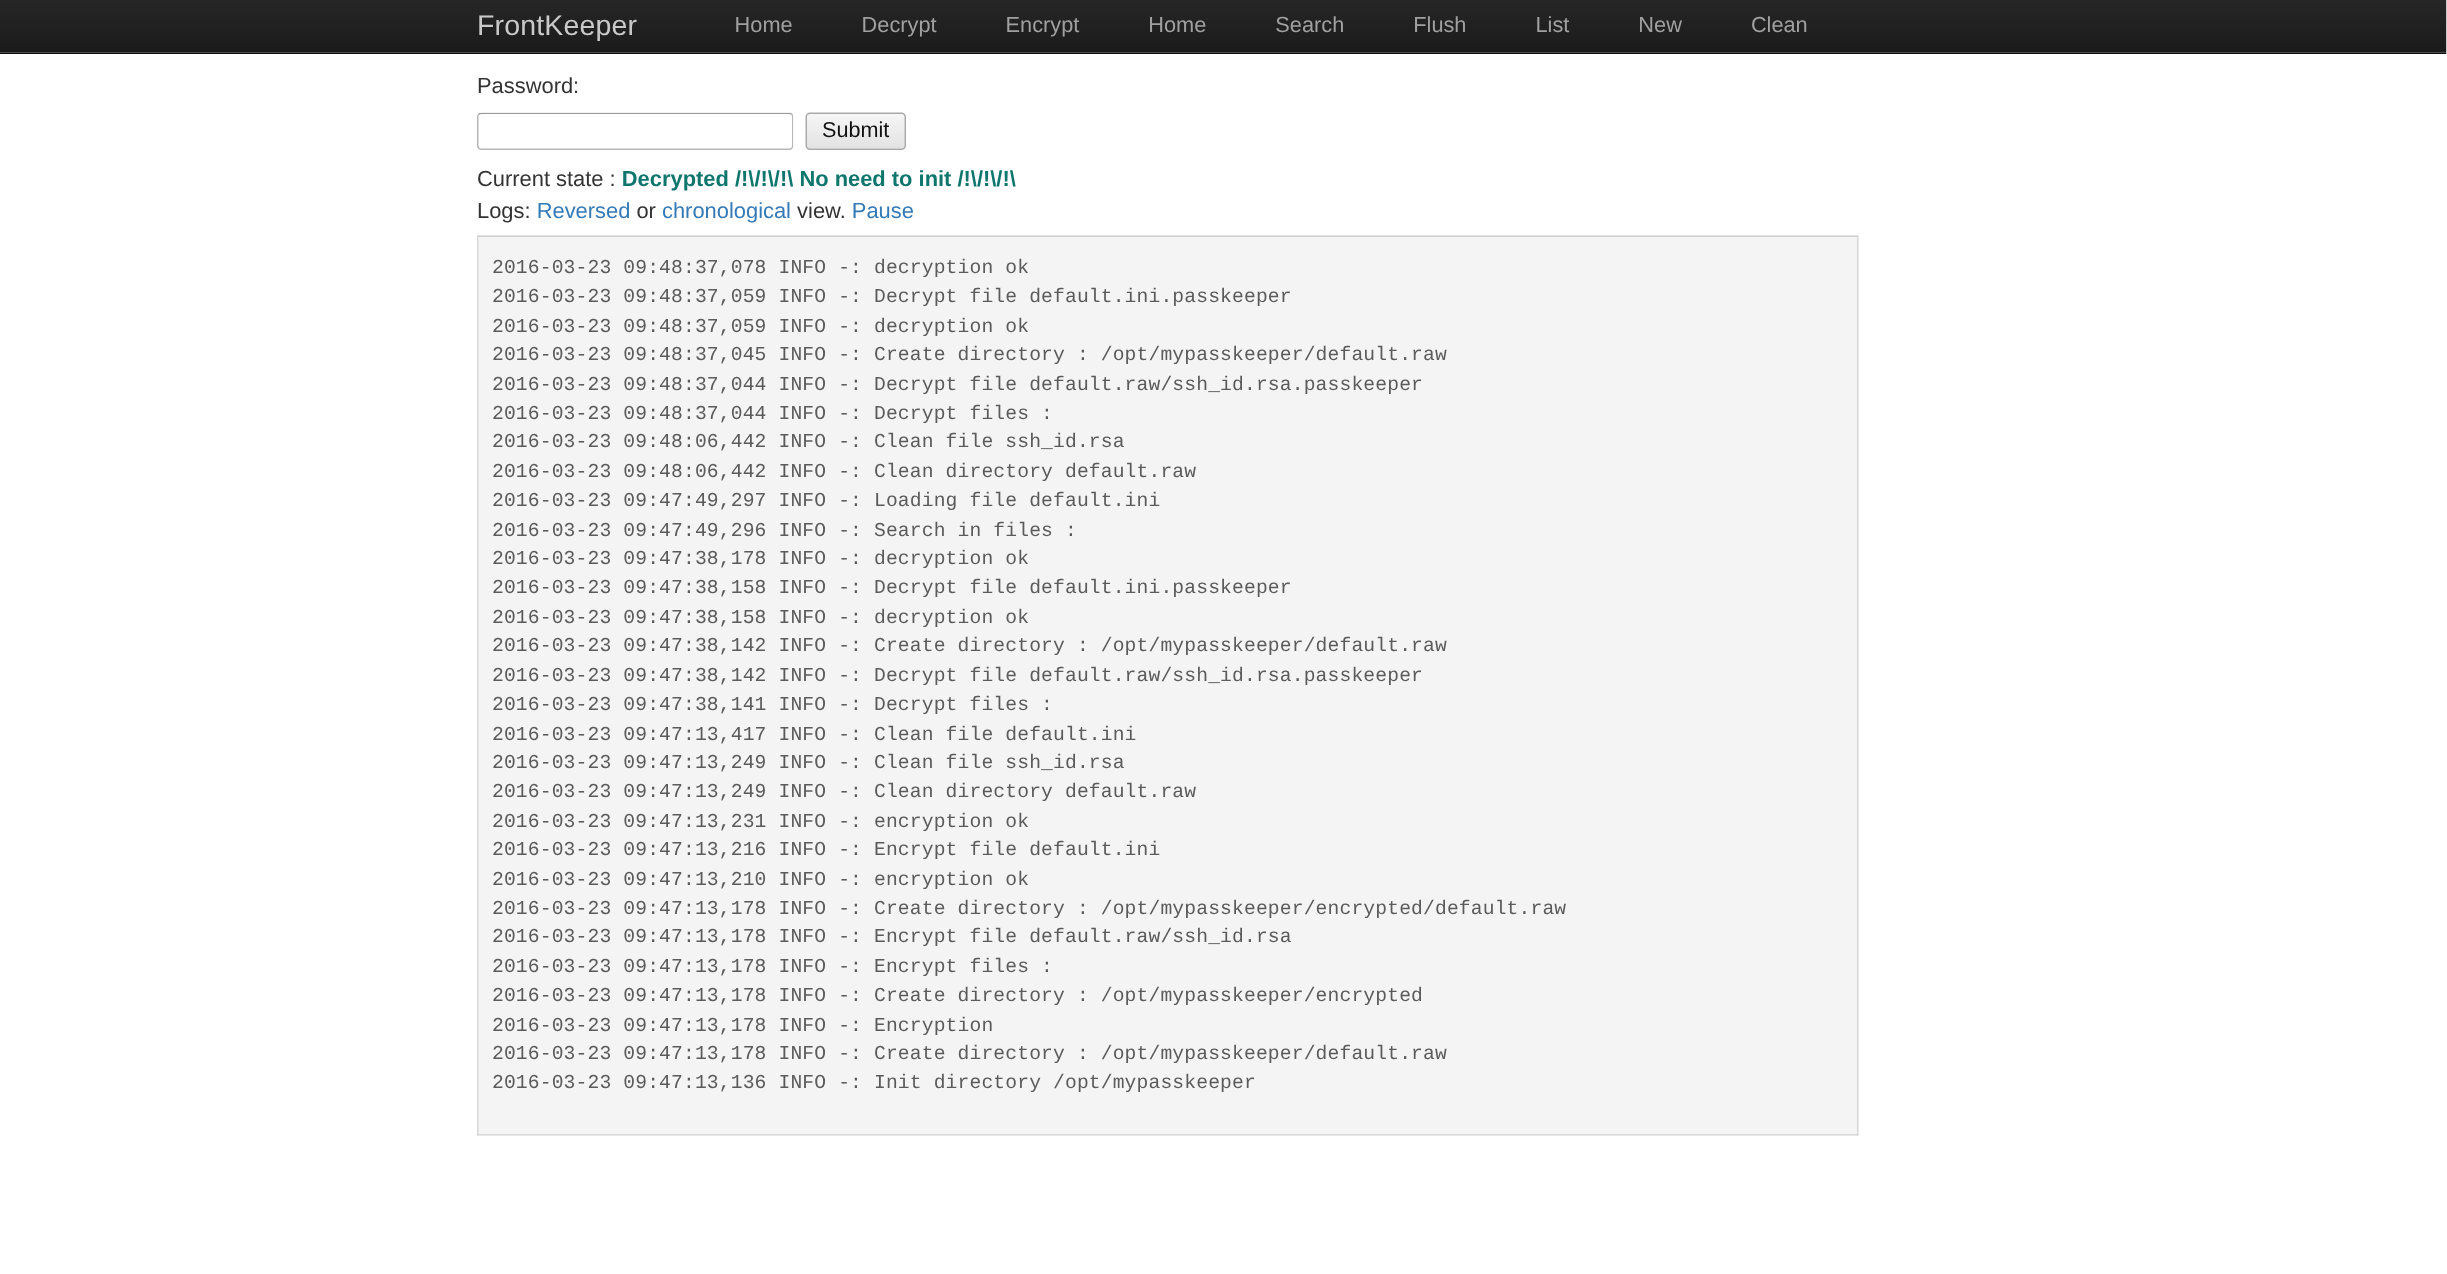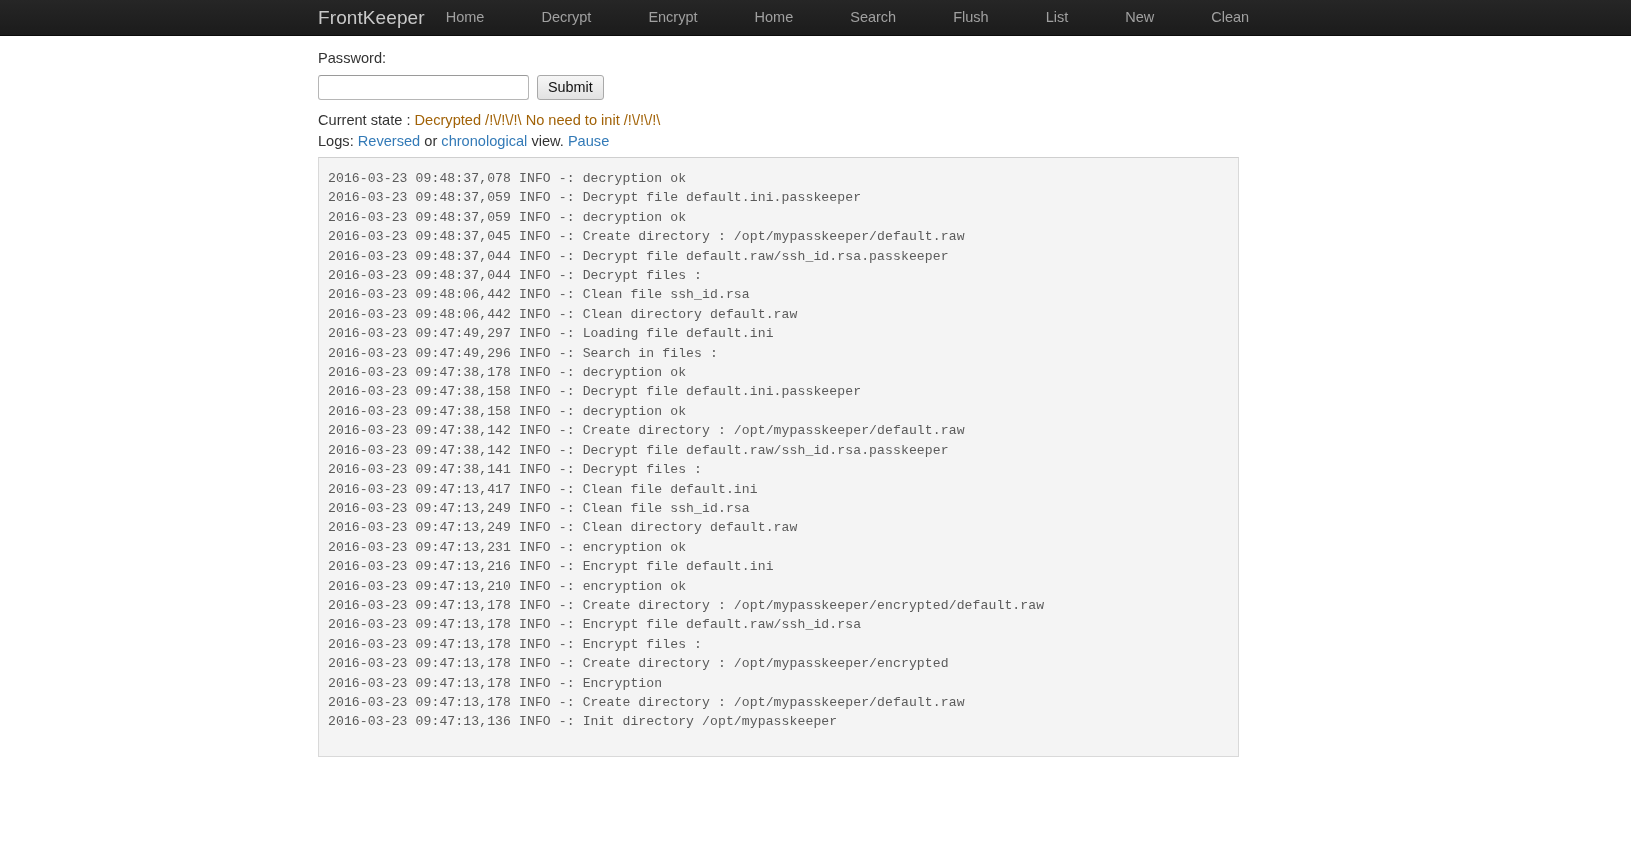--- a/index.html
+++ b/index.html
@@ -20,27 +20,28 @@
     display: flex;
     align-items: center;
     padding-left: 318px;
     box-sizing: border-box;
   }
   .brand {
     color: #c9c9c9;
     font-size: 19px;
     line-height: 19px;
     letter-spacing: .1px;
+    margin-right: 44px;
     text-decoration: none;
     white-space: nowrap;
   }
   .nav-links {
     display: flex;
     align-items: center;
-    gap: 15px;
+    gap: 4px;
   }
   .nav-link {
     color: #a0a0a0;
     font-size: 14.5px;
     line-height: 14.5px;
     text-decoration: none;
     padding: 0 21px;
     white-space: nowrap;
   }
 
@@ -88,21 +89,21 @@
     cursor: pointer;
     line-height: 23px;
   }
 
   .state-line {
     font-size: 14.6px;
     color: #333333;
     margin: 0 0 5px 0;
     white-space: nowrap;
   }
-  .state-value { color: #a16207; }
+  .state-value { color: #0f766e; font-weight: bold; }
 
   .logs-line {
     font-size: 14.6px;
     color: #333333;
     margin: 0 0 8px 0;
     white-space: nowrap;
   }
   .link {
     color: #337ab7;
     text-decoration: none;

